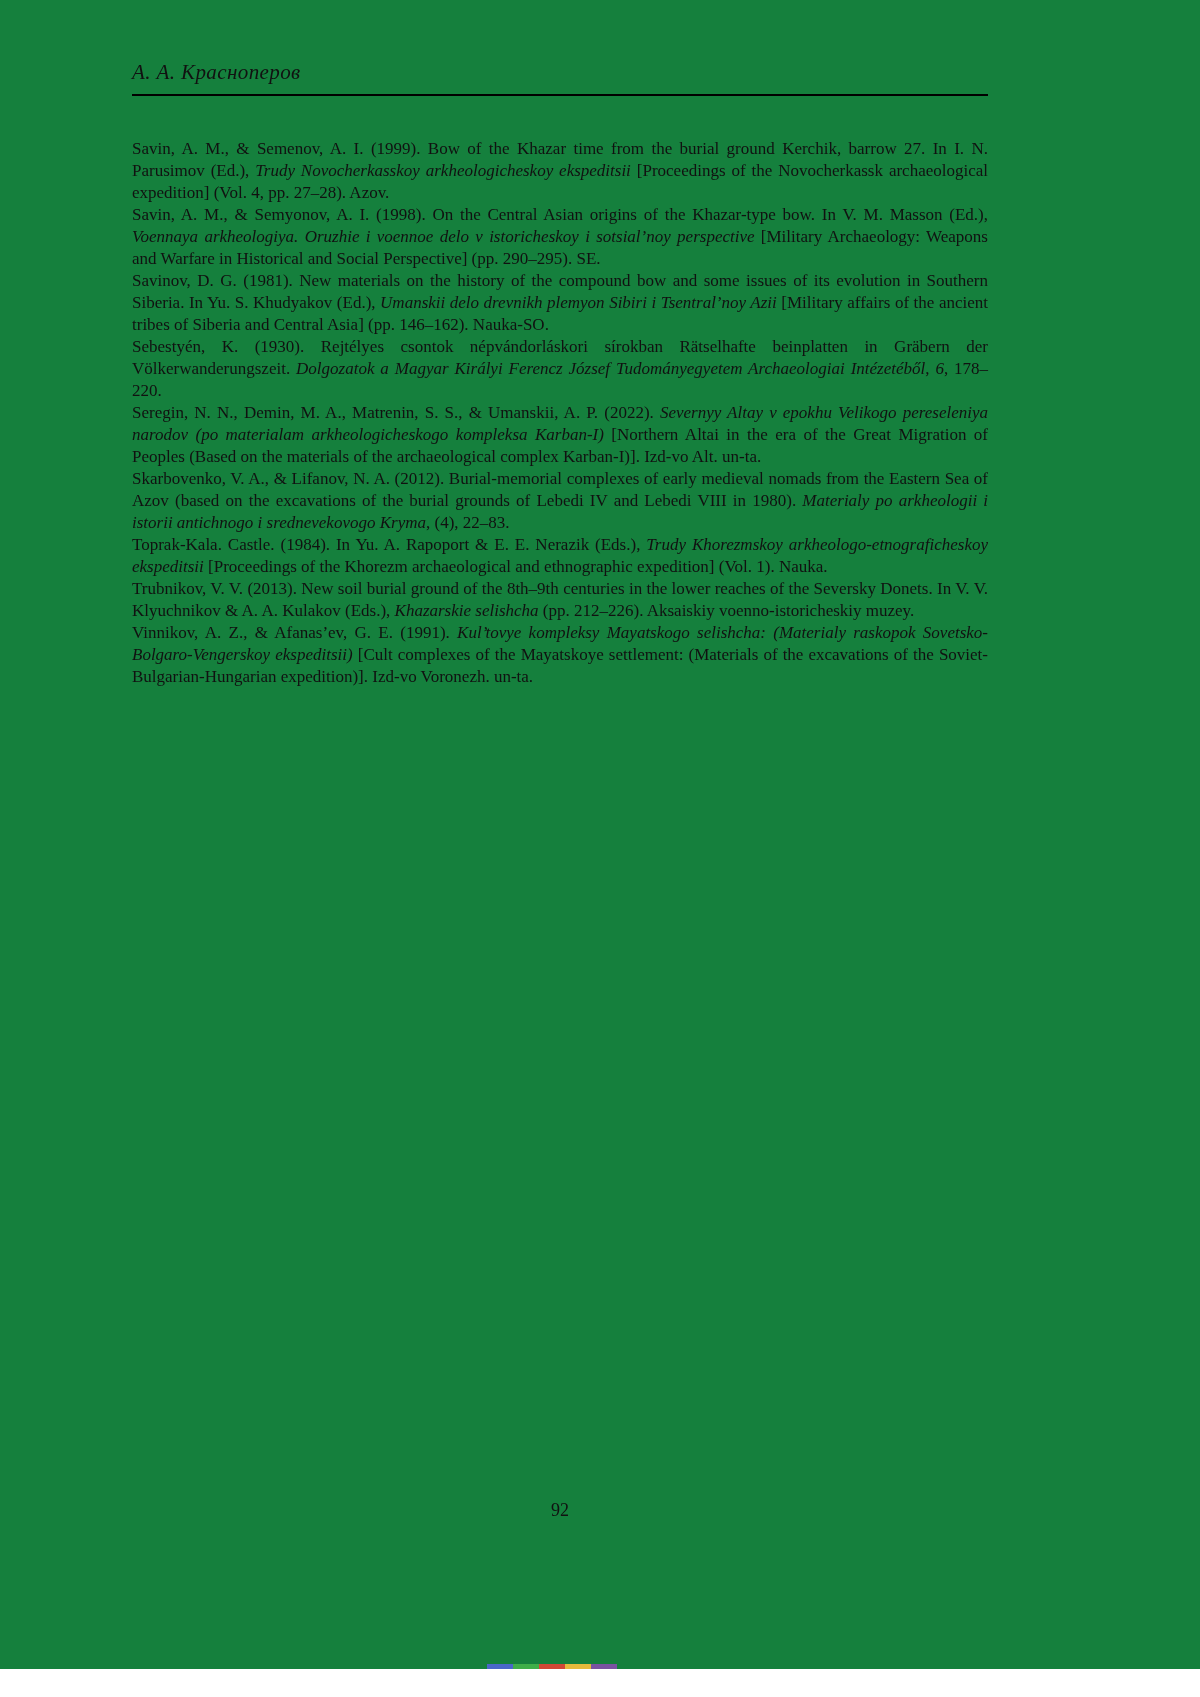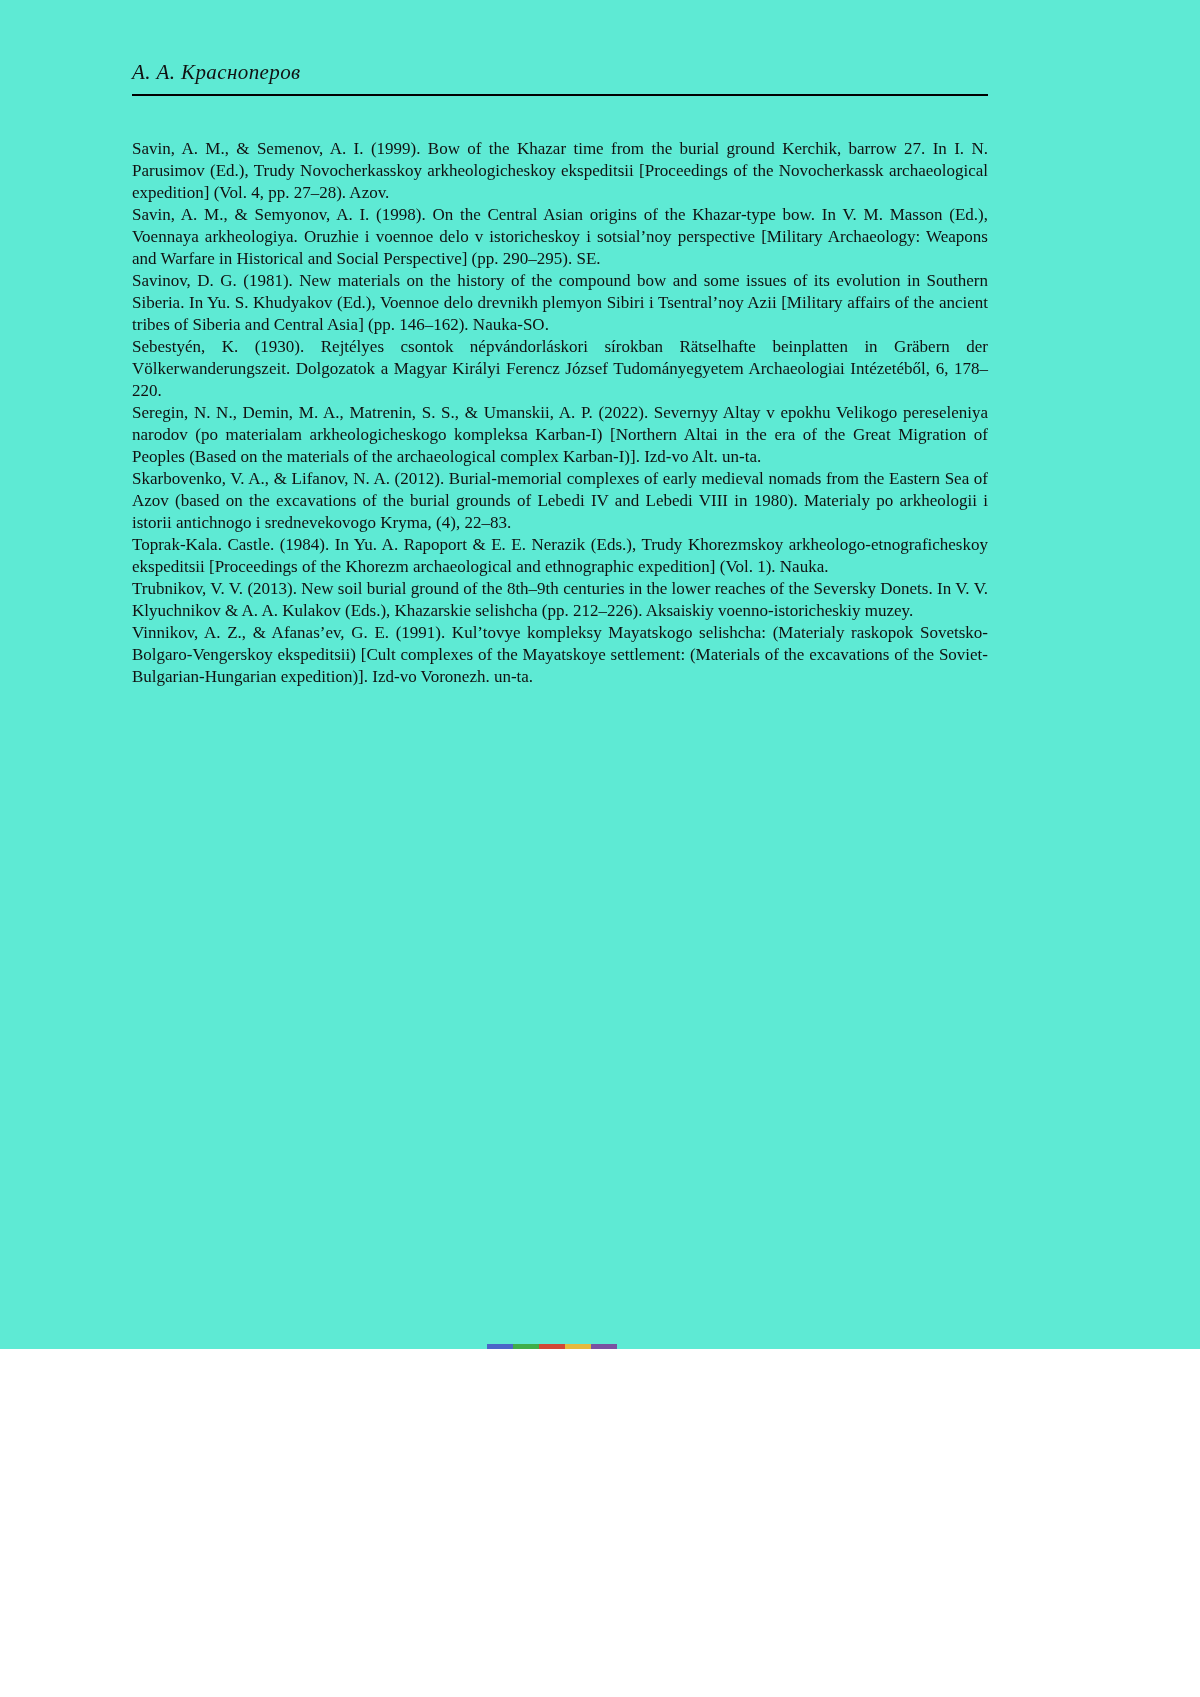--- a/index.html
+++ b/index.html
@@ -3,22 +3,22 @@
 <meta charset="utf-8">
 <style>
   html, body {
     margin: 0;
     padding: 0;
     background: #ffffff;
   }
   .page {
     position: relative;
     width: 1200px;
-    height: 1349px;
-    background: #5eead4;
+    height: 1669px;
+    background: #15803d;
     color: #111111;
     font-family: "Liberation Serif", "DejaVu Serif", serif;
     overflow: hidden;
   }
   .content {
     position: absolute;
     left: 132px;
     top: 0;
     width: 856px;
   }
@@ -38,20 +38,21 @@
     margin-top: 42px;
     font-size: 17px;
     line-height: 22px;
     text-align: justify;
   }
   .references p.ref {
     margin: 0;
     padding: 0;
   }
   .references .it {
+    font-style: italic;
   }
   .page-number {
     position: absolute;
     top: 1500px;
     left: 132px;
     width: 856px;
     text-align: center;
     font-size: 18px;
     color: #111111;
   }
@@ -74,31 +75,32 @@
 <div class="page">
   <div class="content">
 
     <div class="author-header">А. А. Красноперов</div>
 
     <hr class="header-rule">
 
     <div class="references">
         <p class="ref"><span>Savin, A. M., &amp; Semenov, A. I. (1999). Bow of the Khazar time from the burial ground Kerchik, barrow 27. In I. N. Parusimov (Ed.), </span><span class="it">Trudy Novocherkasskoy arkheologicheskoy ekspeditsii</span><span> [Proceedings of the Novocherkassk archaeological expedition] (Vol. 4, pp. 27–28). Azov.</span></p>
         <p class="ref"><span>Savin, A. M., &amp; Semyonov, A. I. (1998). On the Central Asian origins of the Khazar-type bow. In V. M. Masson (Ed.), </span><span class="it">Voennaya arkheologiya. Oruzhie i voennoe delo v istoricheskoy i sotsial’noy perspective</span><span> [Military Archaeology: Weapons and Warfare in Historical and Social Perspective] (pp. 290–295). SE.</span></p>
-        <p class="ref"><span>Savinov, D. G. (1981). New materials on the history of the compound bow and some issues of its evolution in Southern Siberia. In Yu. S. Khudyakov (Ed.), </span><span class="it">Voennoe delo drevnikh plemyon Sibiri i Tsentral’noy Azii</span><span> [Military affairs of the ancient tribes of Siberia and Central Asia] (pp. 146–162). Nauka-SO.</span></p>
+        <p class="ref"><span>Savinov, D. G. (1981). New materials on the history of the compound bow and some issues of its evolution in Southern Siberia. In Yu. S. Khudyakov (Ed.), </span><span class="it">Umanskii delo drevnikh plemyon Sibiri i Tsentral’noy Azii</span><span> [Military affairs of the ancient tribes of Siberia and Central Asia] (pp. 146–162). Nauka-SO.</span></p>
         <p class="ref"><span>Sebestyén, K. (1930). Rejtélyes csontok népvándorláskori sírokban Rätselhafte beinplatten in Gräbern der Völkerwanderungszeit. </span><span class="it">Dolgozatok a Magyar Királyi Ferencz József Tudományegyetem Archaeologiai Intézetéből</span><span>, </span><span class="it">6</span><span>, 178–220.</span></p>
         <p class="ref"><span>Seregin, N. N., Demin, M. A., Matrenin, S. S., &amp; Umanskii, A. P. (2022). </span><span class="it">Severnyy Altay v epokhu Velikogo pereseleniya narodov (po materialam arkheologicheskogo kompleksa Karban-I)</span><span> [Northern Altai in the era of the Great Migration of Peoples (Based on the materials of the archaeological complex Karban-I)]. Izd-vo Alt. un-ta.</span></p>
         <p class="ref"><span>Skarbovenko, V. A., &amp; Lifanov, N. A. (2012). Burial-memorial complexes of early medieval nomads from the Eastern Sea of Azov (based on the excavations of the burial grounds of Lebedi IV and Lebedi VIII in 1980). </span><span class="it">Materialy po arkheologii i istorii antichnogo i srednevekovogo Kryma</span><span>, (4), 22–83.</span></p>
         <p class="ref"><span>Toprak-Kala. Castle. (1984). In Yu. A. Rapoport &amp; E. E. Nerazik (Eds.), </span><span class="it">Trudy Khorezmskoy arkheologo-etnograficheskoy ekspeditsii</span><span> [Proceedings of the Khorezm archaeological and ethnographic expedition] (Vol. 1). Nauka.</span></p>
         <p class="ref"><span>Trubnikov, V. V. (2013). New soil burial ground of the 8th–9th centuries in the lower reaches of the Seversky Donets. In V. V. Klyuchnikov &amp; A. A. Kulakov (Eds.), </span><span class="it">Khazarskie selishcha</span><span> (pp. 212–226). Aksaiskiy voenno-istoricheskiy muzey.</span></p>
         <p class="ref"><span>Vinnikov, A. Z., &amp; Afanas’ev, G. E. (1991). </span><span class="it">Kul’tovye kompleksy Mayatskogo selishcha: (Materialy raskopok Sovetsko-Bolgaro-Vengerskoy ekspeditsii)</span><span> [Cult complexes of the Mayatskoye settlement: (Materials of the excavations of the Soviet-Bulgarian-Hungarian expedition)]. Izd-vo Voronezh. un-ta.</span></p>
       </div>
 
   </div>
 
+  <div class="page-number">92</div>
 
   <div class="bottom-artifact">
       <span style="background: rgb(74, 103, 200);"></span>
       <span style="background: rgb(63, 174, 73);"></span>
       <span style="background: rgb(209, 72, 54);"></span>
       <span style="background: rgb(229, 185, 60);"></span>
       <span style="background: rgb(122, 82, 161);"></span>
     </div>
 </div>
 

